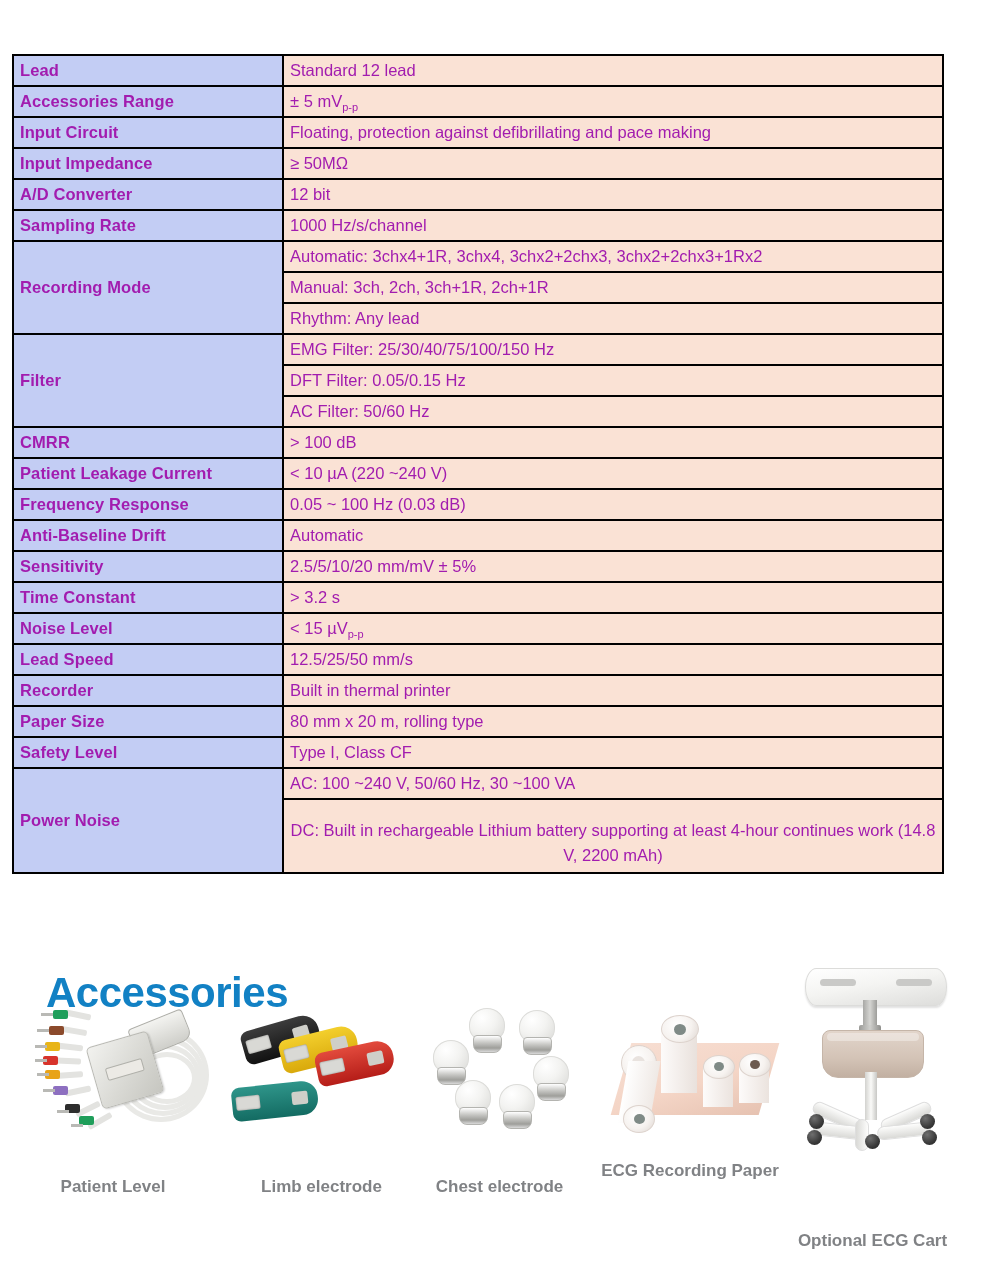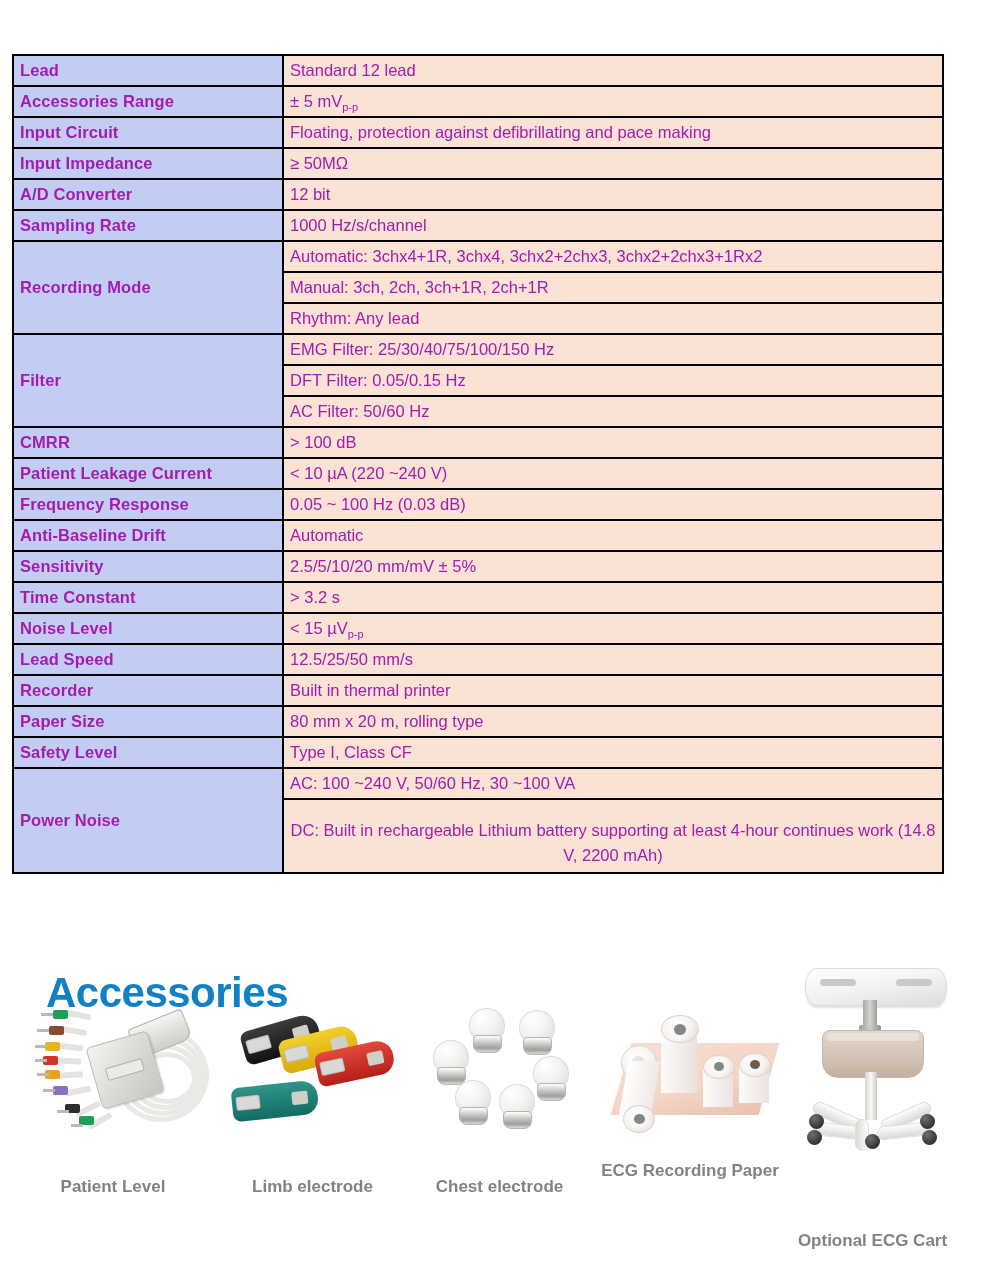--- a/index.html
+++ b/index.html
@@ -450,21 +450,21 @@
       </div>
       <div class="clamp" style="left:88px; top:40px; background:linear-gradient(180deg,#e24a3c,#b51d18); transform:rotate(-12deg);">
         <div class="jaw"></div>
           <div class="screw"></div>
       </div>
       <div class="clamp" style="left:4px; top:78px; background:linear-gradient(180deg,#2f958a,#136b62); transform:rotate(-6deg); width:86px;">
         <div class="jaw"></div>
           <div class="screw"></div>
       </div>
     </div>
-    <div class="acc-caption" style="left:205px; top:246px; width:215px;">Limb electrode</div>
+    <div class="acc-caption" style="left:214px; top:246px; width:215px;">Limb electrode</div>
   </div>
 
   <div class="acc-item">
     <div class="pic" id="pic-chest">
       <div class="bulb" style="left:6px;  top:42px;">
           <div class="ball"></div>
           <div class="base"></div>
         </div>
       <div class="bulb" style="left:42px; top:10px;">
           <div class="ball"></div>

